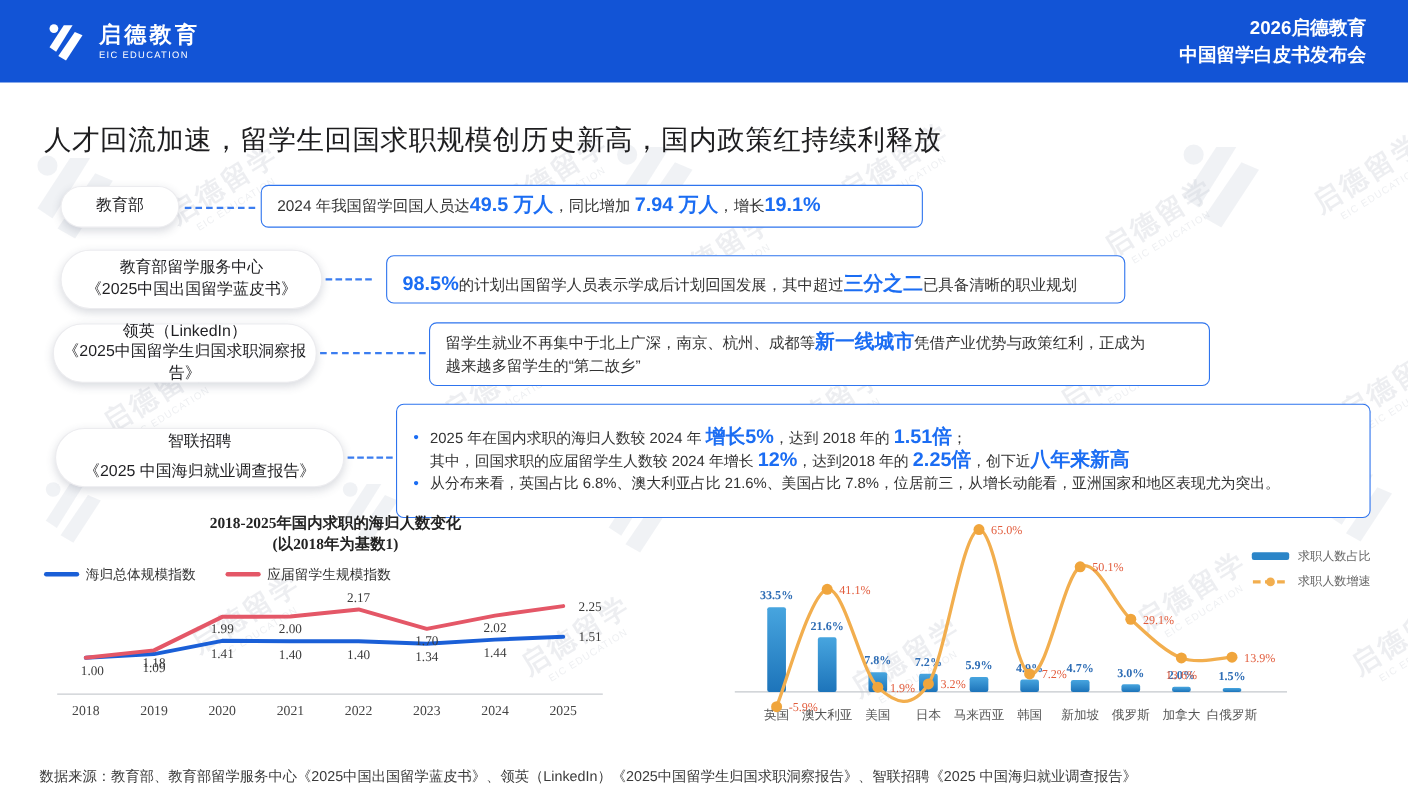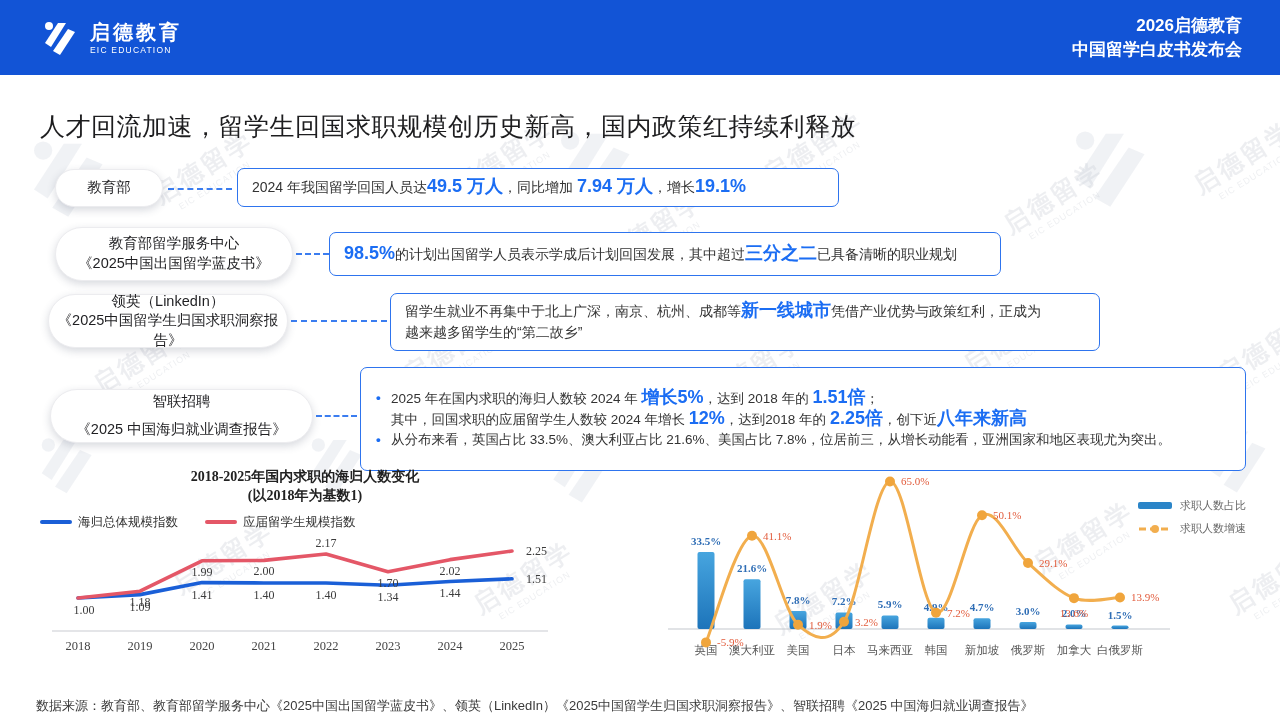--- a/index.html
+++ b/index.html
@@ -175,39 +175,39 @@
       </div>
       <div class="conn" style="left: 168px; top: 188px; width: 64px;"></div>
       <div class="infobox" style="left: 237px; top: 168px; width: 602px; height: 39px;">
         <div class="nowrap"><span>2024 年我国留学回国人员达</span><span class="hl">49.5 万人</span><span>，同比增加 </span><span class="hl">7.94 万人</span><span>，增长</span><span class="hl">19.1%</span></div>
       </div>
       <div class="pill" style="left: 55px; top: 227px; width: 238px; height: 54px;">
         <div>教育部留学服务中心</div>
         <div>《2025中国出国留学蓝皮书》</div>
       </div>
       <div class="conn" style="left: 296px; top: 253px; width: 42px;"></div>
-      <div class="infobox" style="left: 329px; top: 232px; width: 672px; height: 44px;">
+      <div class="infobox" style="left: 351px; top: 232px; width: 672px; height: 44px; justify-content: flex-end;">
         <div class="nowrap"><span class="hl">98.5%</span><span>的计划出国留学人员表示学成后计划回国发展，其中超过</span><span class="hl">三分之二</span><span>已具备清晰的职业规划</span></div>
       </div>
       <div class="pill" style="left: 48px; top: 294px; width: 240px; height: 54px;">
         <div>领英（LinkedIn）</div>
         <div>《2025中国留学生归国求职洞察报告》</div>
       </div>
       <div class="conn" style="left: 291px; top: 320px; width: 96px;"></div>
       <div class="infobox" style="left: 390px; top: 293px; width: 710px; height: 58px;">
         <div><span>留学生就业不再集中于北上广深，南京、杭州、成都等</span><span class="hl">新一线城市</span><span>凭借产业优势与政策红利，正成为</span><br><span>越来越多留学生的“第二故乡”</span></div>
       </div>
       <div class="pill" style="left: 50px; top: 389px; width: 263px; height: 54px; justify-content: space-between;">
         <div>智联招聘</div>
         <div>《2025 中国海归就业调查报告》</div>
       </div>
       <div class="conn" style="left: 316px; top: 415px; width: 41px;"></div>
       <div class="infobox" style="left: 360px; top: 367px; width: 886px; height: 104px; font-size: 13.5px;">
         <div class="bullet"><span>2025 年在国内求职的海归人数较 2024 年 </span><span class="hl">增长5%</span><span>，达到 2018 年的 </span><span class="hl">1.51倍</span><span>；</span><br><span>其中，回国求职的应届留学生人数较 2024 年增长 </span><span class="hl">12%</span><span>，达到2018 年的 </span><span class="hl">2.25倍</span><span>，创下近</span><span class="hl">八年来新高</span></div>
-        <div class="bullet"><span>从分布来看，英国占比 33.5%、澳大利亚占比 21.6%、美国占比 7.8%，位居前三，从增长动能看，亚洲国家和地区表现尤为突出。</span></div>
+        <div class="bullet"><span>从分布来看，英国占比 6.8%、澳大利亚占比 21.6%、美国占比 7.8%，位居前三，从增长动能看，亚洲国家和地区表现尤为突出。</span></div>
       </div>
     </div>
 
   <section class="chart" style="left:40px;top:468px;width:530px;">
     <div class="c-title">2018-2025年国内求职的海归人数变化</div>
     <div class="c-title">(以2018年为基数1)</div>
     <div class="c-legend">
       <span class="lg">
           <i class="sw" id="sw0" style="background: rgb(26, 95, 215);"></i>
           <span>海归总体规模指数</span>

